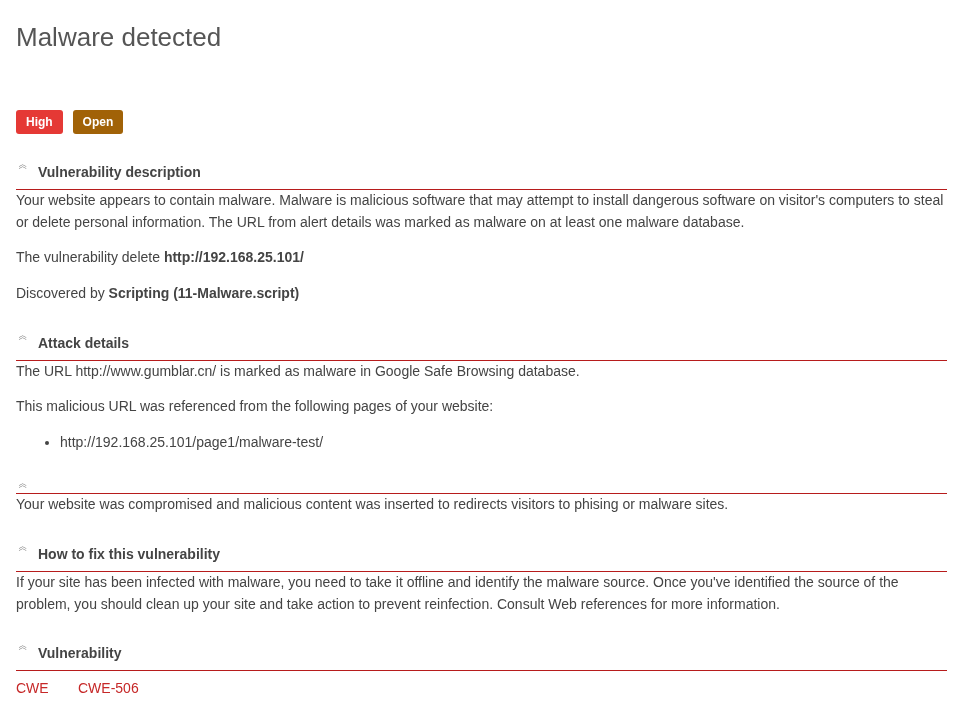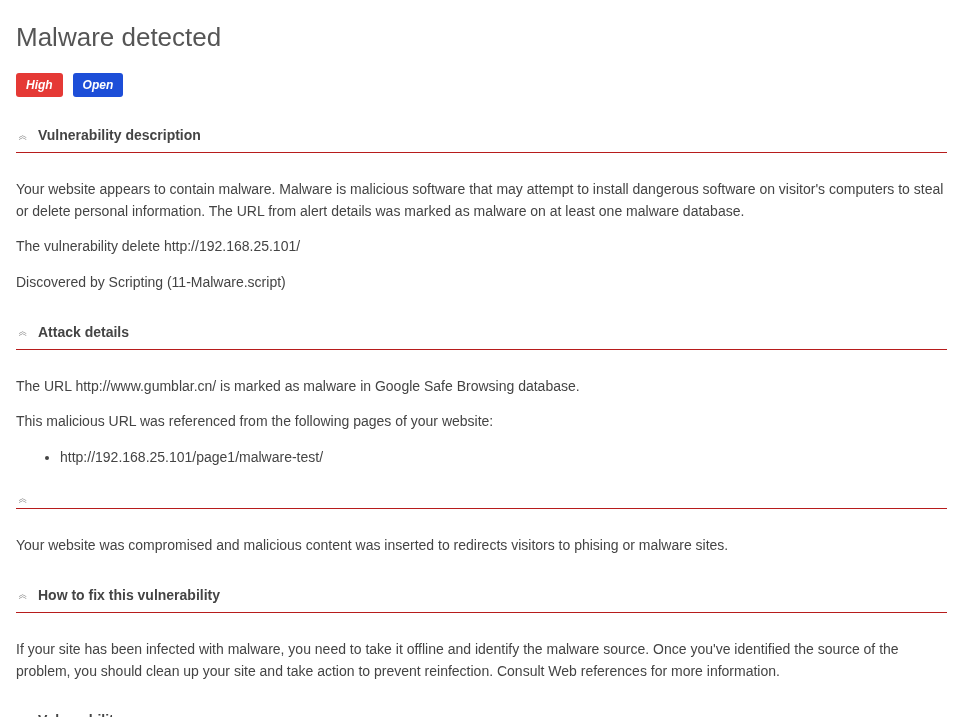--- a/index.html
+++ b/index.html
@@ -20,53 +20,52 @@
   }
   .badges { margin-bottom: 20px; }
   .badge {
     display: inline-block;
     padding: 3px 10px;
     border-radius: 3px;
     color: #fff;
     font-size: 12px;
     font-weight: 700;
     margin-right: 6px;
-    font-style: italic;
   }
   .badge-high { background: #e53935; }
-  .badge-open { background: #1d4ed8; }
+  .badge-open { background: #a16207; margin-top: 37px; }
 
   .section-header {
     display: flex;
-    align-items: center;
+    align-items: flex-start;
     border-bottom: 1px solid #b71c1c;
     padding: 6px 0;
     margin-top: 22px;
-    margin-bottom: 26px;
+    margin-bottom: 0;
   }
   .chevron {
     width: 14px;
     margin-right: 8px;
     color: #777;
     display: inline-flex;
     flex-direction: column;
     align-items: center;
     line-height: 4px;
     font-size: 9px;
   }
   .chevron::before { content: "︿"; display:block; }
   .chevron::after  { content: "︿"; display:block; margin-top:-2px; }
 
   .section-title {
     font-weight: 700;
     font-size: 14px;
     color: #444;
   }
   p.body-text { margin-bottom: 14px; line-height: 1.55; }
-  .body-text b { font-weight: 400; }
+  .body-text b { font-weight: 700; }
   ul.bullets { list-style: disc; padding-left: 44px; margin: 8px 0 16px 0; }
   ul.bullets li { margin: 6px 0; }
 
   .class-table { display: table; margin-top: 4px; }
   .class-row { display: table-row; }
   .class-key, .class-val { display: table-cell; padding: 3px 0; vertical-align: top; }
   .class-key { color: #c62828; width: 62px; }
   .link { color: #c62828; }
 </style>
 </head>

